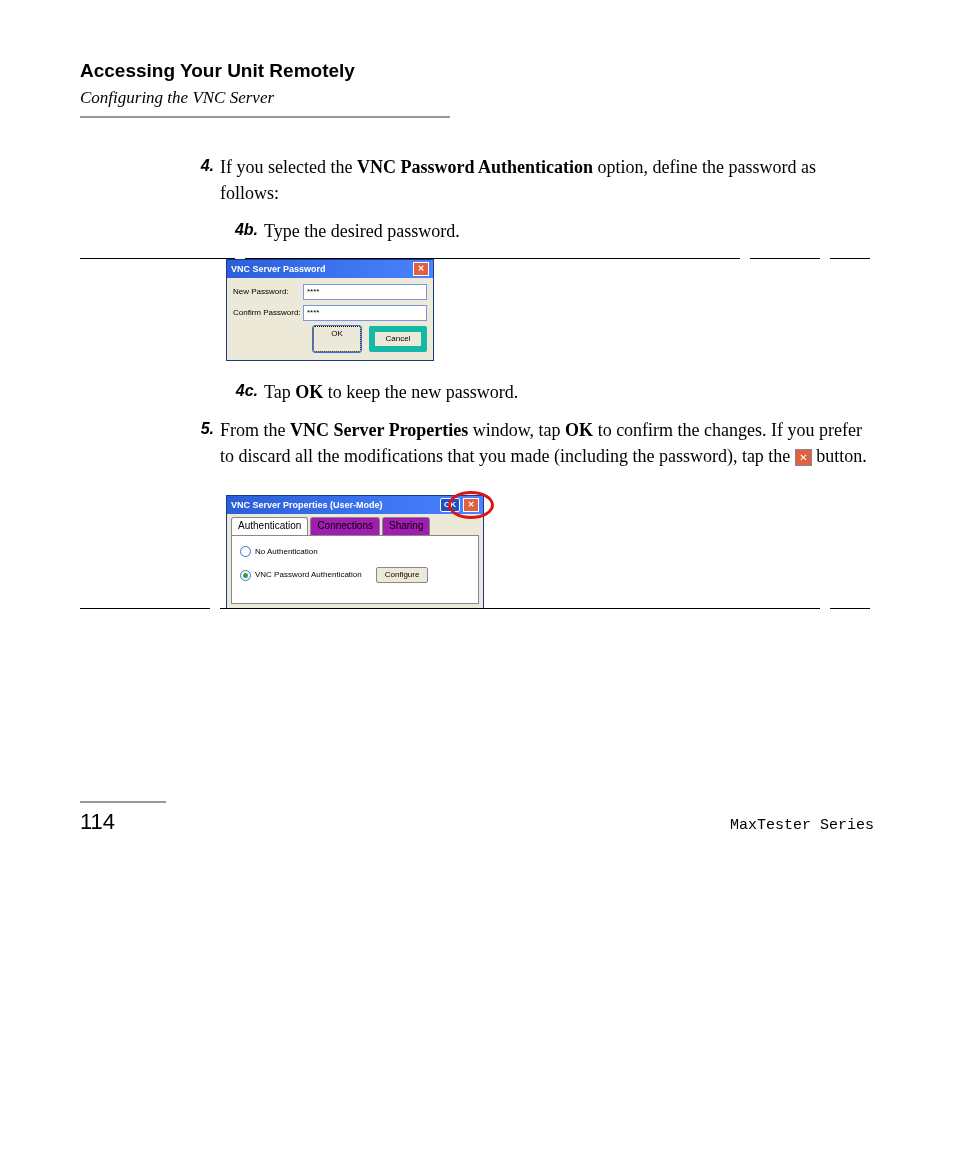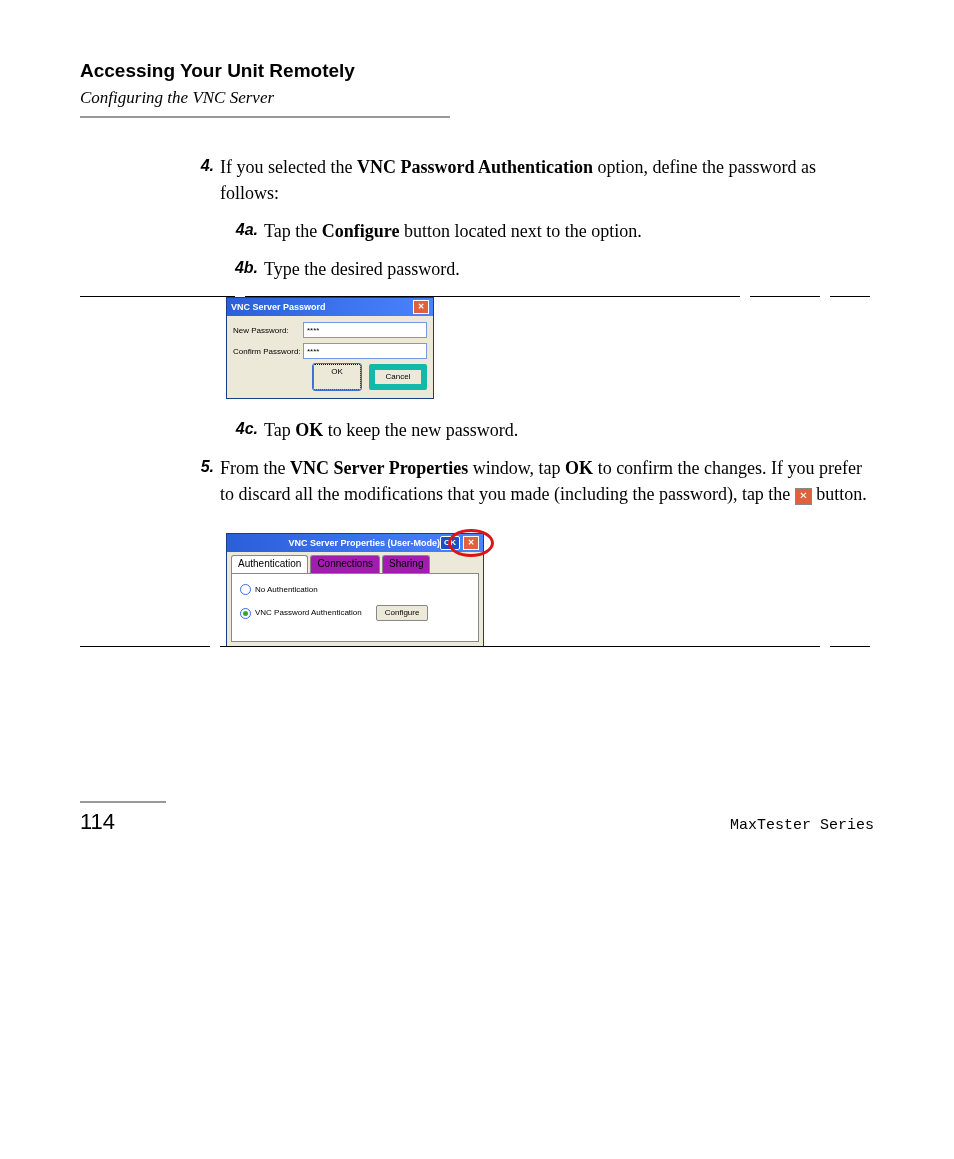--- a/index.html
+++ b/index.html
@@ -24,21 +24,21 @@
   .closebox{width:14px;height:12px;background:#e16040;border:1px solid #fff;color:#fff;display:flex;align-items:center;justify-content:center;font-size:8px;line-height:1;font-family:Arial;}
   .dlgbody{padding:6px 6px 8px 6px;background:#ece9d8;}
   .frow{display:flex;align-items:center;margin-bottom:5px;}
   .flabel{flex:0 0 70px;font-size:8px;}
   .finput{flex:1;border:1px solid #7a96df;background:#fff;height:14px;font-size:8px;padding:0 3px;display:flex;align-items:center;}
   .btnrow{display:flex;justify-content:flex-end;gap:8px;margin-top:4px;}
   .wbtn{border:6px solid #14b8a6;background:#ece9d8;font-size:8px;padding:1px 0;width:46px;text-align:center;border-radius:2px;}
   .wbtn.default{border:1px dotted #000;outline:1px solid #3a6ed5;}
   
   .dlg2{width:256px;border:1px solid #1a3a8a;background:#ece9d8;font-family:Tahoma,Arial,sans-serif;font-size:9px;margin-left:46px;}
-  .titlebar2{background:linear-gradient(90deg,#2b5fd9,#4a83ff);color:#fff;font-size:9px;font-weight:700;padding:2px 4px;display:flex;align-items:center;justify-content:flex-end;}
+  .titlebar2{background:linear-gradient(90deg,#2b5fd9,#4a83ff);color:#fff;font-size:9px;font-weight:700;padding:2px 4px;display:flex;align-items:center;justify-content:space-between;}
   .tb2-right{display:flex;align-items:center;gap:3px;}
   .okpill{background:#1e4fc4;border:1px solid #fff;color:#fff;font-size:8px;font-weight:700;padding:0 3px;border-radius:2px;line-height:12px;}
   .circle{position:absolute;border:3px solid #d91515;border-radius:50%;pointer-events:none;}
   .tabs{display:flex;padding:3px 4px 0 4px;font-size:10px;}
   .tab{border:1px solid #888;border-bottom:none;background:#a21caf;padding:1px 6px;margin-right:2px;border-radius:3px 3px 0 0;}
   .tab.active{background:#fff;}
   .tabpanel{background:#fff;border:1px solid #888;margin:0 4px 4px 4px;padding:10px 8px 10px 8px;}
   .radio-row{display:flex;align-items:center;font-size:8px;margin-bottom:10px;gap:4px;}
   .radio{width:9px;height:9px;border:1px solid #3a6ed5;border-radius:50%;display:inline-flex;align-items:center;justify-content:center;}
   .radio.sel::after{content:"";width:5px;height:5px;background:#2fa82f;border-radius:50%;}
@@ -65,26 +65,20 @@
 
   <div class="body">
 
     <div class="li">
       <div class="num">4.</div>
       <div class="txt">
         <span>If you selected the </span><b>VNC Password Authentication</b><span> option, define the password as follows:</span>
       </div>
     </div>
 
-    <div class="li sub">
-      <div class="num">4a.</div>
-      <div class="txt">
-        <span>Tap the </span><b>Configure</b><span> button located next to the option.</span>
-      </div>
-    </div>
 
     <div class="li sub">
       <div class="num">4b.</div>
       <div class="txt">Type the desired password.</div>
     </div>
 
     <div class="figwrap">
       <div class="cutrule">
         <div class="seg" style="flex:0 0 155px"></div>
         <div class="gap" style="flex:0 0 10px"></div>

